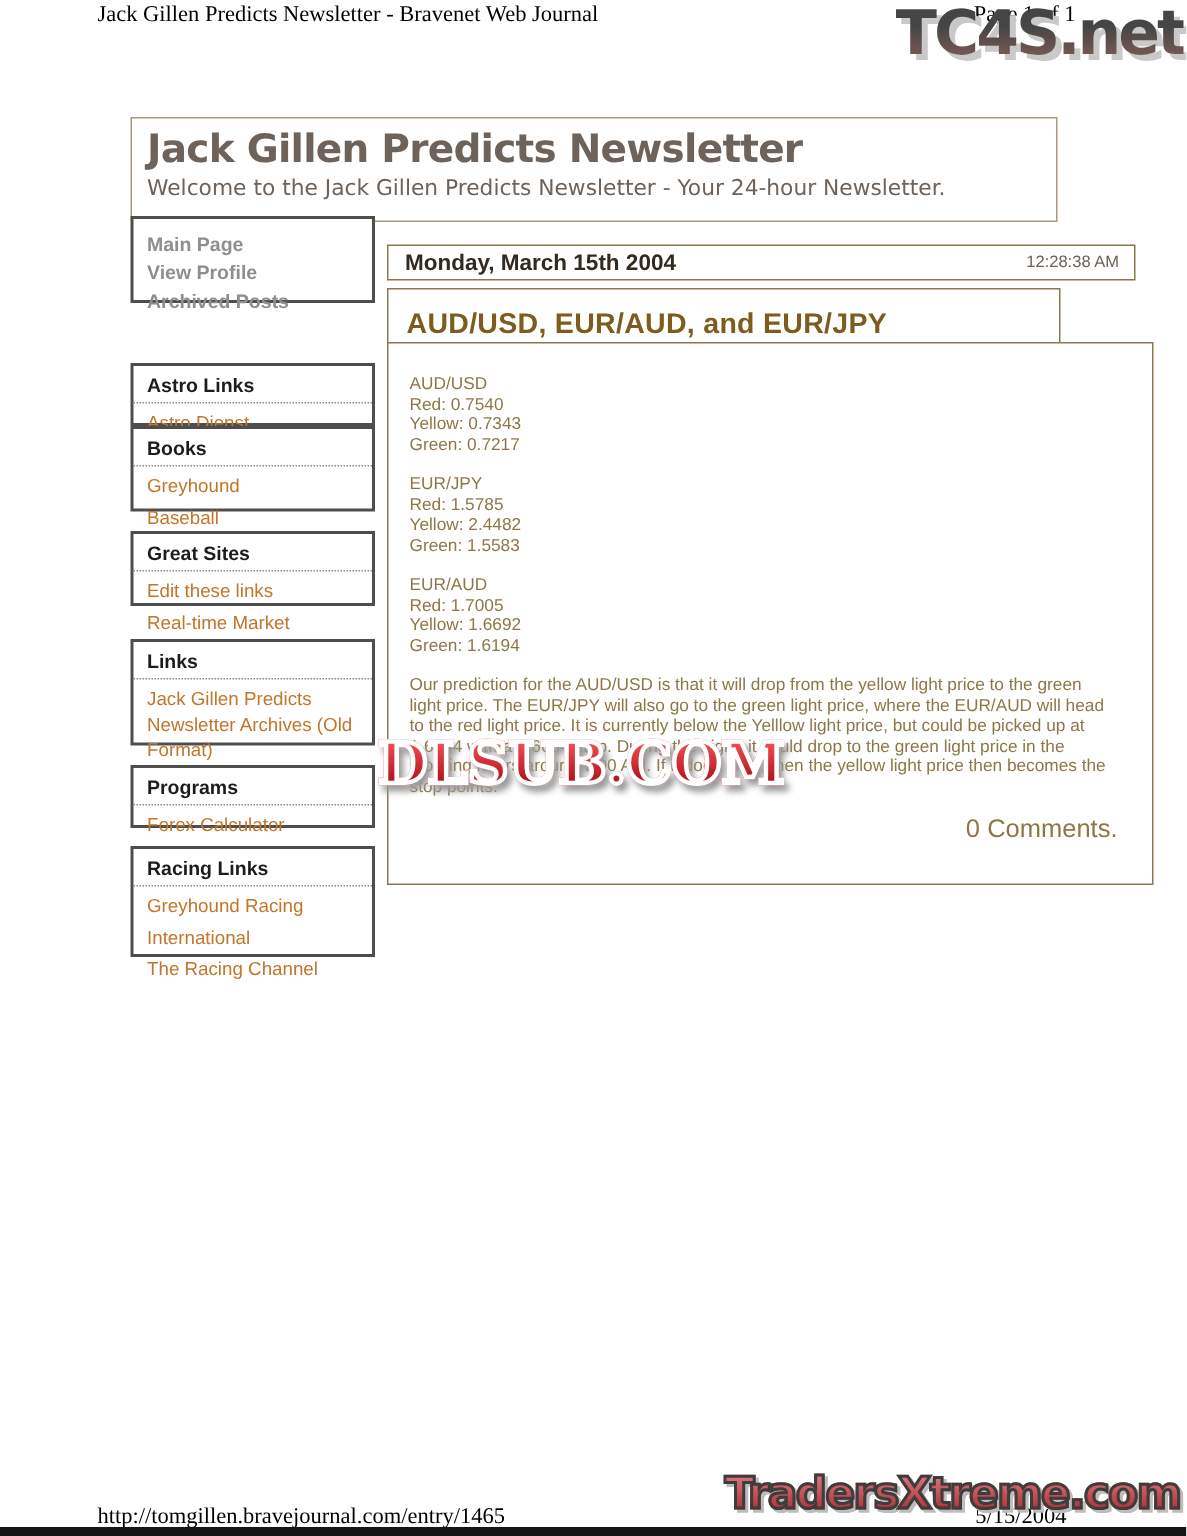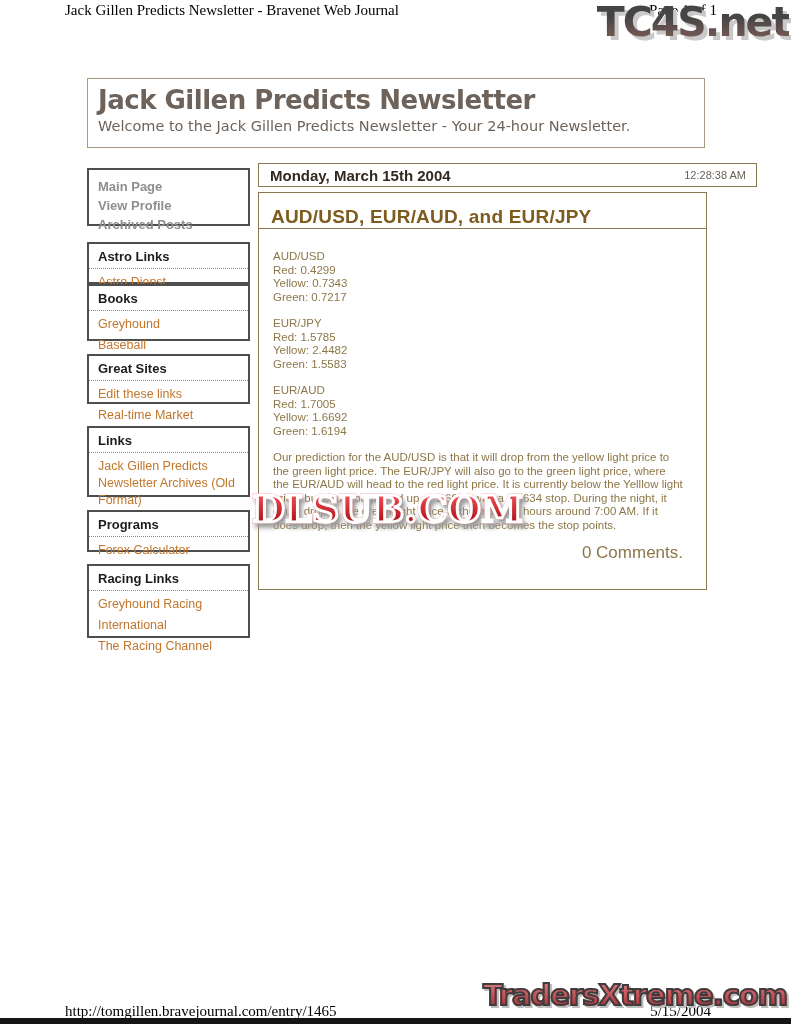--- a/index.html
+++ b/index.html
@@ -85,21 +85,21 @@
   .entry-title-box {
     position: absolute; left: 258px; top: 192px; width: 449px; height: 49px;
     border: 1px solid var(--c-border-olive, #897851);
     display: flex; align-items: center; padding-left: 12px; background: #fff;
   }
   .entry-title {
     font-size: 19px; font-weight: bold; letter-spacing: 0.2px;
     color: var(--c-heading, #7d5c1e);
   }
   .entry-body-box {
-    position: absolute; left: 258px; top: 228px; width: 449px; height: 362px;
+    position: absolute; left: 258px; top: 228px; width: 511px; height: 362px;
     border: 1px solid var(--c-border-olive, #897851); background: #fff;
     padding: 21px 23px 0 14px;
     font-size: 11.5px; line-height: 13.5px;
     color: var(--c-body-text, #8d7748);
   }
   .pair-block { margin-bottom: 13px; }
   .pair-line { white-space: pre; }
   .entry-paragraph { margin-top: 0; }
   .comments { text-align: right; margin-top: 14px; font-size: 17px; cursor: pointer; }
 
@@ -140,21 +140,21 @@
   <div class="tc4s">
     <span class="shadow">TC4S.net</span>
     <span class="face">TC4S.net</span>
   </div>
 
   <div class="masthead">
     <div class="masthead-title">Jack Gillen Predicts Newsletter</div>
     <div class="masthead-subtitle">Welcome to the Jack Gillen Predicts Newsletter - Your 24-hour Newsletter.</div>
   </div>
 
-  <div class="side-box nav-box" style="top:168px; height:58px;">
+  <div class="side-box nav-box" style="top:144px; height:58px;">
     <a class="nav-link">Main Page</a>
     <a class="nav-link">View Profile</a>
     <a class="nav-link">Archived Posts</a>
   </div>
 
   <div class="side-box" style="top:230px; height:42px;margin-top:12px;">
     <div class="side-box-title">Astro Links</div>
     <div class="side-links">
       <a class="side-link">Astro Dienst</a>
     </div>
@@ -205,21 +205,21 @@
   </div>
 
   <div class="entry-title-box">
     <span class="entry-title">AUD/USD, EUR/AUD, and EUR/JPY</span>
   </div>
 
   <div class="entry-body-box">
     <div class="pair-quotes">
         <div class="pair-block">
           <div class="pair-line">AUD/USD</div>
-          <div class="pair-line">Red: 0.4299</div>
+          <div class="pair-line">Red: 0.7540</div>
           <div class="pair-line">Yellow: 0.7343</div>
           <div class="pair-line">Green: 0.7217</div>
         </div>
         <div class="pair-block">
           <div class="pair-line">EUR/JPY</div>
           <div class="pair-line">Red: 1.5785</div>
           <div class="pair-line">Yellow: 2.4482</div>
           <div class="pair-line">Green: 1.5583</div>
         </div>
         <div class="pair-block">

